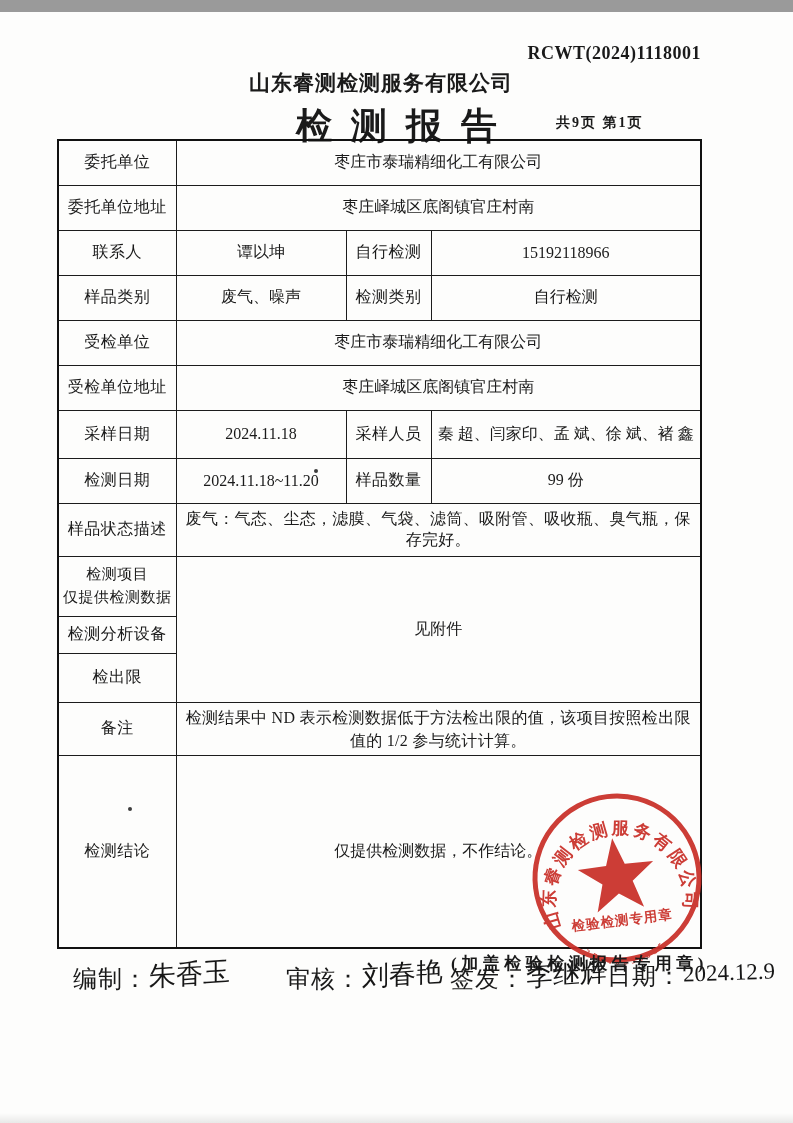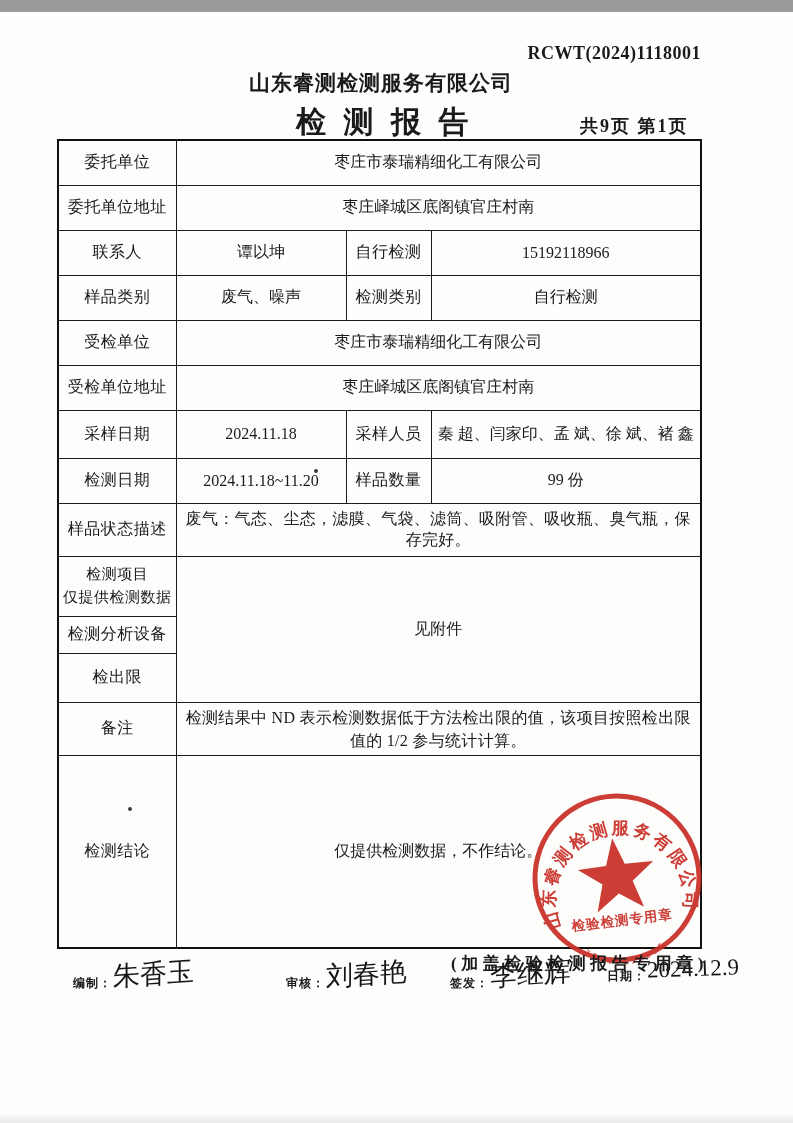--- a/index.html
+++ b/index.html
@@ -15,46 +15,46 @@
   .report-no {
     position:absolute; top:31px; right:92px;
     font-size:18px; font-weight:700; letter-spacing:0.5px;
   }
   .company-name {
     position:absolute; top:57px; left:0; width:762px; text-align:center;
     font-size:21px; font-weight:700; letter-spacing:1px;
   }
   .report-title {
     position:absolute; top:90px; left:296px;
-    font-size:30px; font-weight:700; letter-spacing:5px; white-space:nowrap;
+    font-size:36px; font-weight:700; letter-spacing:5px; white-space:nowrap;
   }
   .pagination {
-    position:absolute; top:102px; left:580px;
-    font-size:18px; font-weight:700; letter-spacing:2px; white-space:nowrap;
+    position:absolute; top:102px; left:556px;
+    font-size:14px; font-weight:700; letter-spacing:2px; white-space:nowrap;
   }
   table.report {
     position:absolute; left:57px; top:127px; width:643px;
     border-collapse:collapse; table-layout:fixed;
   }
   table.report td {
     border:1.6px solid #1c1c1c;
     font-size:16px; font-weight:400; text-align:center; vertical-align:middle;
     padding:0 4px; overflow:hidden;
   }
   table.report { border:2.4px solid #111; }
   td.lbl { letter-spacing:0.5px; }
   td.lbl .two-line { line-height:23px; font-size:15px; }
   td.left-val { text-align:left; padding:0 9px; letter-spacing:0.3px; }
   td.names { font-size:15px; padding:0 2px; letter-spacing:0px; white-space:nowrap; }
   td.conclusion-cell { vertical-align:top; text-align:left; padding:9px 10px; position:relative; }
   .remark-text { line-height:23px; text-align:justify; }
   
   .signoff { position:absolute; top:938px; left:0; width:793px; height:60px; }
   .sig-group { position:absolute; white-space:nowrap; }
-  .sig-label { font-size:12px; font-weight:700; letter-spacing:1px; }
+  .sig-label { font-size:24px; font-weight:400; letter-spacing:1px; }
   .sig-hand {
     font-family:cursive; font-size:27px; font-weight:400;
     display:inline-block; transform:rotate(-4deg) skewX(-4deg);
     margin-left:1px; position:relative; top:-4px; color:#161616;
   }
   .sig-hand.date-hand { font-size:23px; transform:rotate(-2deg); }
   
   .stamp {
     position:absolute; left:529px; top:778px; width:176px; height:176px;
     z-index:3; opacity:0.93; transform:rotate(-7deg); pointer-events:none;

